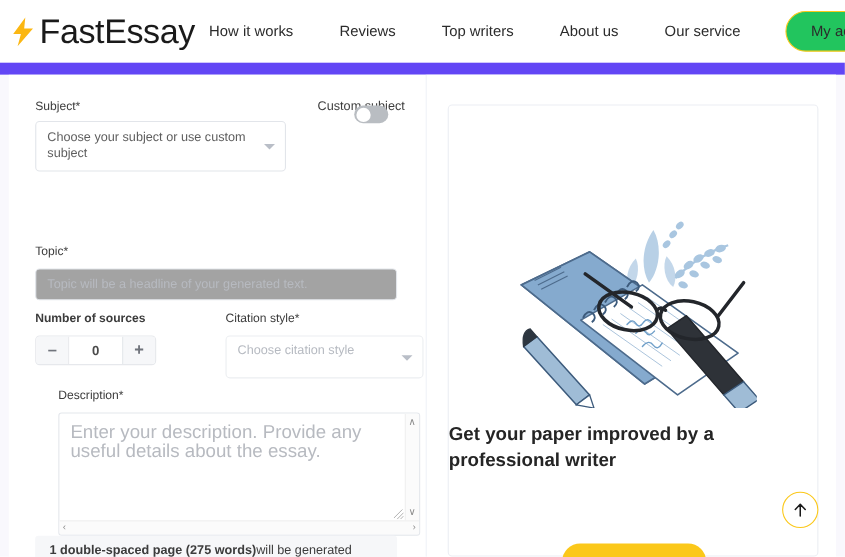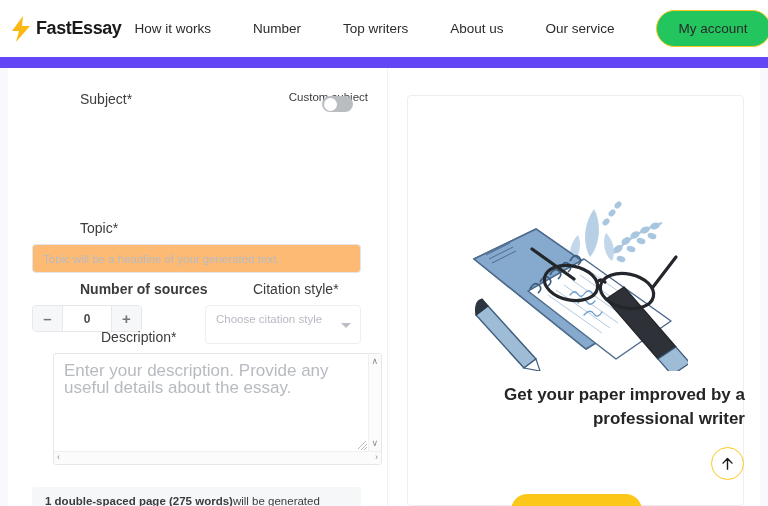--- a/index.html
+++ b/index.html
@@ -17,22 +17,22 @@
     background: #ffffff;
     display: flex; align-items: center;
   }
   .logo {
     display: flex; align-items: center;
     margin-left: 10px;
     gap: 4px;
   }
   .bolt-icon { width: 22px; height: 28px; display: block; }
   .logo-text {
-    font-size: 18px;
-    font-weight: bold;
+    font-size: 31px;
+    font-weight: normal;
     color: #1a1a1a;
     letter-spacing: -0.4px;
   }
   .nav {
     display: flex; align-items: center;
     margin-left: auto;
     margin-right: 13px;
     gap: 16px;
   }
   .nav-link {
@@ -83,23 +83,22 @@
     border-right: 1px solid #eef1f7;
   }
   .right-pane {
     flex: 1;
     position: relative;
     background: #ffffff;
   }
 
   
   .field-label {
-    font-size: 14px;
+    font-size: 11px;
     color: #3c3c3c;
-    margin-left: 48px;
   }
   .subject-row {
     position: absolute; top: 23px; left: 24px;
     width: 345px;
   }
   .subject-label-row {
     display: flex; justify-content: space-between; align-items: flex-start;
   }
   .custom-subject-label {
     font-size: 11.5px; color: #3c3c3c;
@@ -143,21 +142,21 @@
     border-radius: 50%;
     background: #ffffff;
   }
 
   .topic-row { position: absolute; top: 151px; left: 24px; width: 329px; }
   .text-input {
     margin-top: 7px;
     width: 329px; height: 29px;
     border: 1px solid #e2e5ea;
     border-radius: 4px;
-    background: #fdba74;
+    background: #a3a3a3;
     padding: 0 10px;
     font-size: 11.5px;
     color: #3c3c3c;
     font-family: "Liberation Sans", sans-serif;
     outline: none;
   }
   .text-input::placeholder { color: #b7bac0; }
 
   .sources-row { position: absolute; top: 212px; left: 24px; font-weight: bold; }
   .stepper {
@@ -181,33 +180,33 @@
   .stepper-val {
     flex: 1;
     background: #fff;
     display: flex; align-items: center; justify-content: center;
     font-size: 12px; color: #4a4a4a;
   }
 
   .citation-row { position: absolute; top: 212px; left: 197px; }
   .citation-select {
     margin-top: 7px;
-    width: 156px; min-height: 39px;
+    width: 180px; min-height: 39px;
     border: 1px solid #eceef1;
     border-radius: 4px;
     background: #fff;
     position: relative;
     padding: 6px 26px 6px 10px;
     font-size: 11.5px;
     color: #b6bac1;
     line-height: 15px;
     cursor: pointer;
   }
 
-  .desc-row { position: absolute; top: 260px; left: 24px; padding-left: 21px; }
+  .desc-row { position: absolute; top: 282px; left: 24px; padding-left: 21px; }
   .textarea-wrap {
     margin-top: 7px;
     width: 329px; height: 112px;
     border: 1px solid #e4e7ec;
     border-radius: 3px;
     background: #fff;
     position: relative;
     overflow: hidden;
   }
   .textarea-ph {
@@ -261,21 +260,21 @@
     top: 27px; left: 19px;
     width: 337px; height: 411px;
     border: 1px solid #eceef3;
     border-radius: 4px;
     background: #fff;
   }
   .illus { position: absolute; top: 95px; left: 58px; }
   .promo-title {
     position: absolute;
     top: 287px; left: 0; width: 337px;
-    text-align: right;
+    text-align: left;
     font-size: 17px;
     font-weight: bold;
     color: #252525;
     line-height: 24px;
   }
   .improve-btn {
     position: absolute;
     top: 398px; left: 103px;
     width: 131px; height: 33px;
     background: #fbc81a;
@@ -303,39 +302,43 @@
 
 <div class="header">
   <div class="logo">
     <svg class="bolt-icon" viewBox="0 0 22 28">
       <polygon points="13,1 2,16 9,16 6,27 20,11 12,11" fill="#fbb713"></polygon>
     </svg>
     <span class="logo-text">FastEssay</span>
   </div>
   <div class="nav">
     <span class="nav-link">How it works</span>
-    <span class="nav-link">Number</span>
+    <span class="nav-link">Reviews</span>
     <span class="nav-link">Top writers</span>
     <span class="nav-link">About us</span>
     <span class="nav-link">Our service</span>
     <button class="account-btn">My account</button>
   </div>
 </div>
 
 <div class="purple-bar"></div>
 <div class="page-bg"></div>
 
 <div class="card">
 
   <div class="left-pane">
 
     <div class="subject-row">
       <div class="subject-label-row">
         <span class="field-label">Subject*</span>
         <span class="custom-subject-label">Custom subject</span>
+      </div>
+      <div class="select-box">
+        <span>Choose your subject or use custom subject</span>
+        <span class="caret"></span>
       </div>
     </div>
     <div class="toggle">
       <div class="toggle-knob"></div>
     </div>
 
     <div class="topic-row">
       <span class="field-label">Topic*</span>
       <input class="text-input" type="text" placeholder="Topic will be a headline of your generated text." style="">
     </div>

